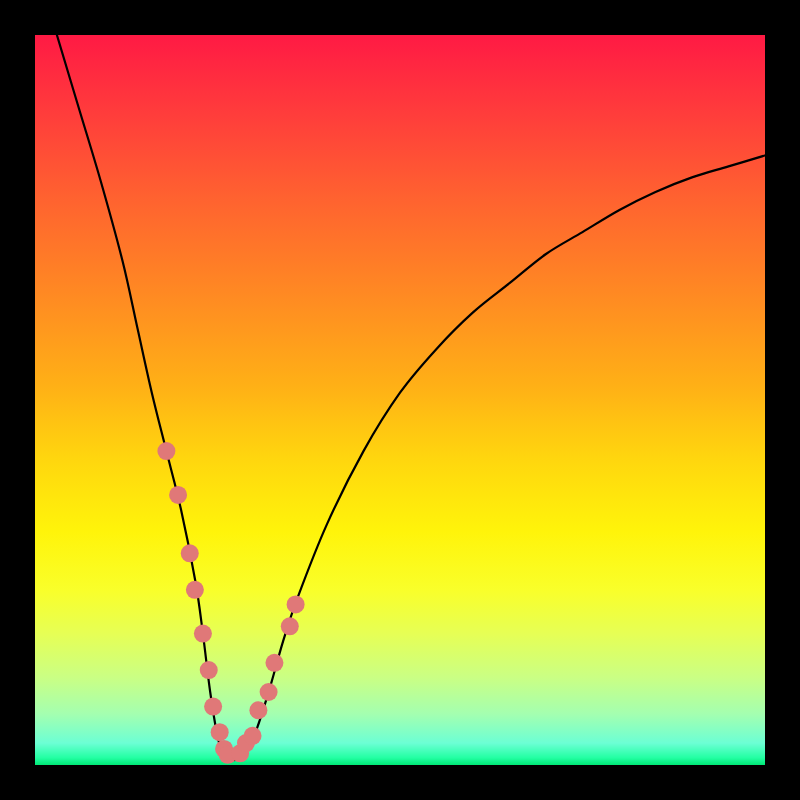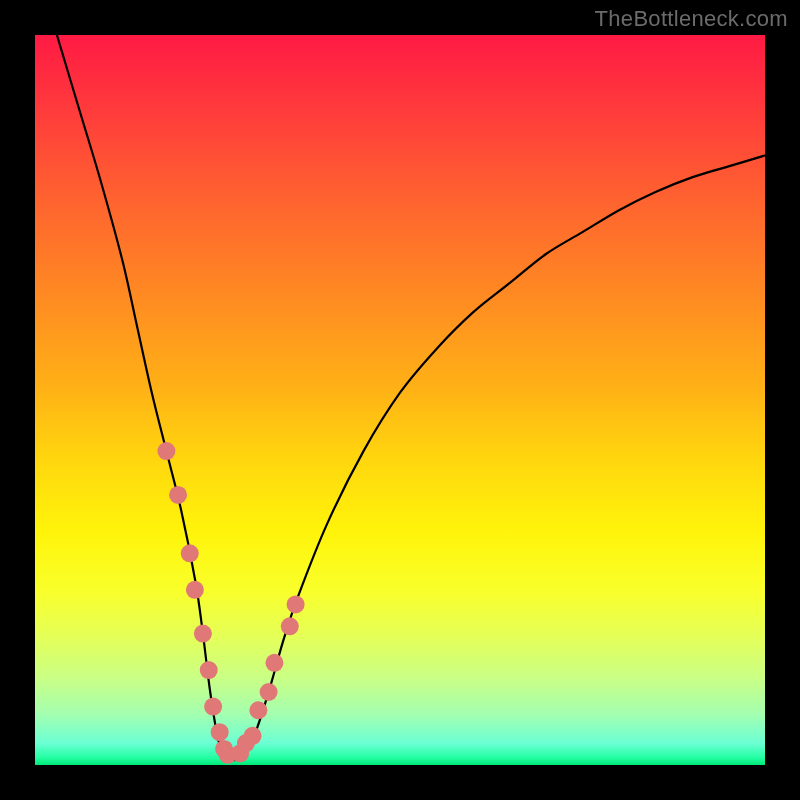--- a/index.html
+++ b/index.html
@@ -55,21 +55,20 @@
     left: 0;
     top: 0;
     width: 730px;
     height: 730px;
   }
 </style>
 </head>
 <body>
 
 <div class="outer">
-  <div class="watermark">TheBottleneck.com</div>
   <div class="plot">
     <svg class="curve" viewBox="0 0 730 730" preserveAspectRatio="none">
       <path id="main-curve" fill="none" stroke="#000" stroke-width="2.2" stroke-linecap="round" stroke-linejoin="round" d="M 21.90 0.00 C 25.55 12.17, 36.50 48.67, 43.80 73.00 C 51.10 97.33, 58.40 120.45, 65.70 146.00 C 73.00 171.55, 81.52 201.97, 87.60 226.30 C 93.68 250.63, 97.33 270.10, 102.20 292.00 C 107.07 313.90, 111.93 337.02, 116.80 357.70 C 121.67 378.38, 126.53 396.63, 131.40 416.10 C 136.27 435.57, 141.13 452.60, 146.00 474.50 C 150.87 496.40, 156.95 526.82, 160.60 547.50 C 164.25 568.18, 165.47 580.35, 167.90 598.60 C 170.33 616.85, 172.77 639.97, 175.20 657.00 C 177.63 674.03, 180.07 689.85, 182.50 700.80 C 184.93 711.75, 186.15 719.05, 189.80 722.70 C 193.45 726.35, 199.53 726.35, 204.40 722.70 C 209.27 719.05, 214.13 711.75, 219.00 700.80 C 223.87 689.85, 228.73 672.82, 233.60 657.00 C 238.47 641.18, 243.33 621.72, 248.20 605.90 C 253.07 590.08, 255.50 581.57, 262.80 562.10 C 270.10 542.63, 281.05 513.43, 292.00 489.10 C 302.95 464.77, 316.33 438.00, 328.50 416.10 C 340.67 394.20, 352.83 374.73, 365.00 357.70 C 377.17 340.67, 389.33 327.28, 401.50 313.90 C 413.67 300.52, 425.83 288.35, 438.00 277.40 C 450.17 266.45, 462.33 257.93, 474.50 248.20 C 486.67 238.47, 498.83 227.52, 511.00 219.00 C 523.17 210.48, 535.33 204.40, 547.50 197.10 C 559.67 189.80, 571.83 181.89, 584.00 175.20 C 596.17 168.51, 608.33 162.42, 620.50 156.95 C 632.67 151.47, 644.83 146.61, 657.00 142.35 C 669.17 138.09, 681.33 135.05, 693.50 131.40 C 705.67 127.75, 723.92 122.28, 730.00 120.45"></path>
       <g id="markers">
           <circle cx="131.40" cy="416.10" r="9" fill="#e07878"></circle>
           <circle cx="143.08" cy="459.90" r="9" fill="#e07878"></circle>
           <circle cx="154.76" cy="518.30" r="9" fill="#e07878"></circle>
           <circle cx="159.87" cy="554.80" r="9" fill="#e07878"></circle>
           <circle cx="167.90" cy="598.60" r="9" fill="#e07878"></circle>
           <circle cx="173.74" cy="635.10" r="9" fill="#e07878"></circle>

